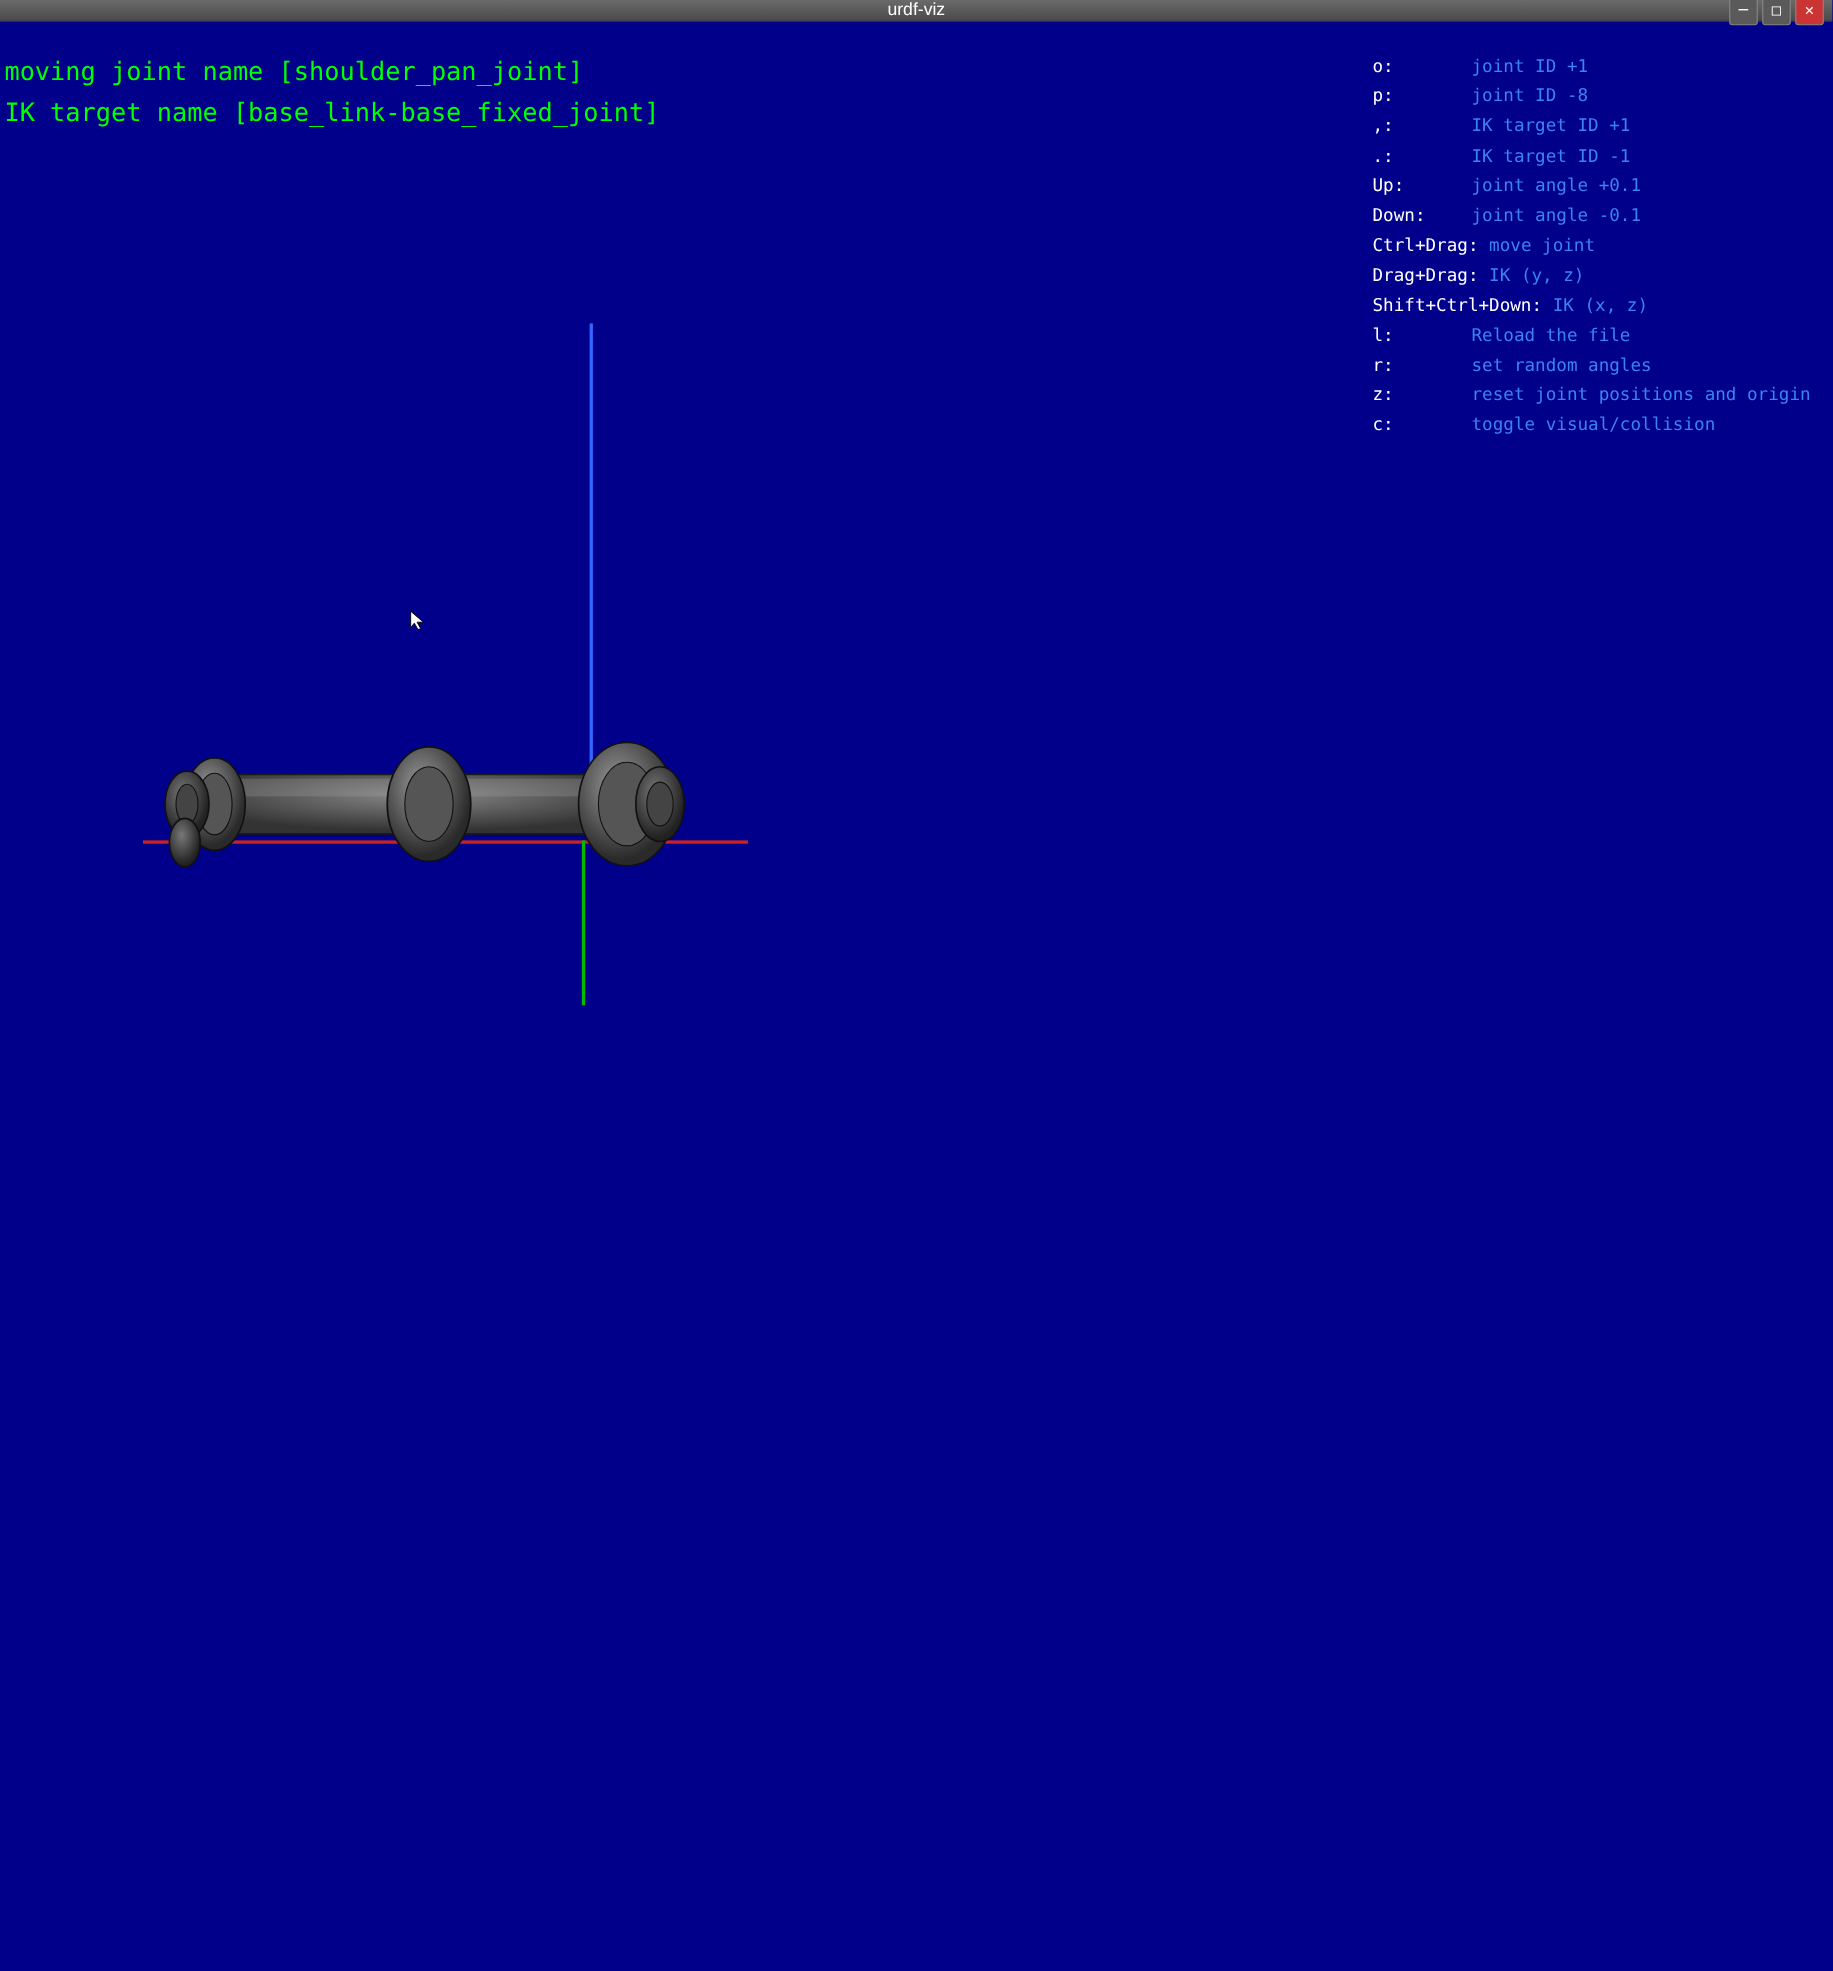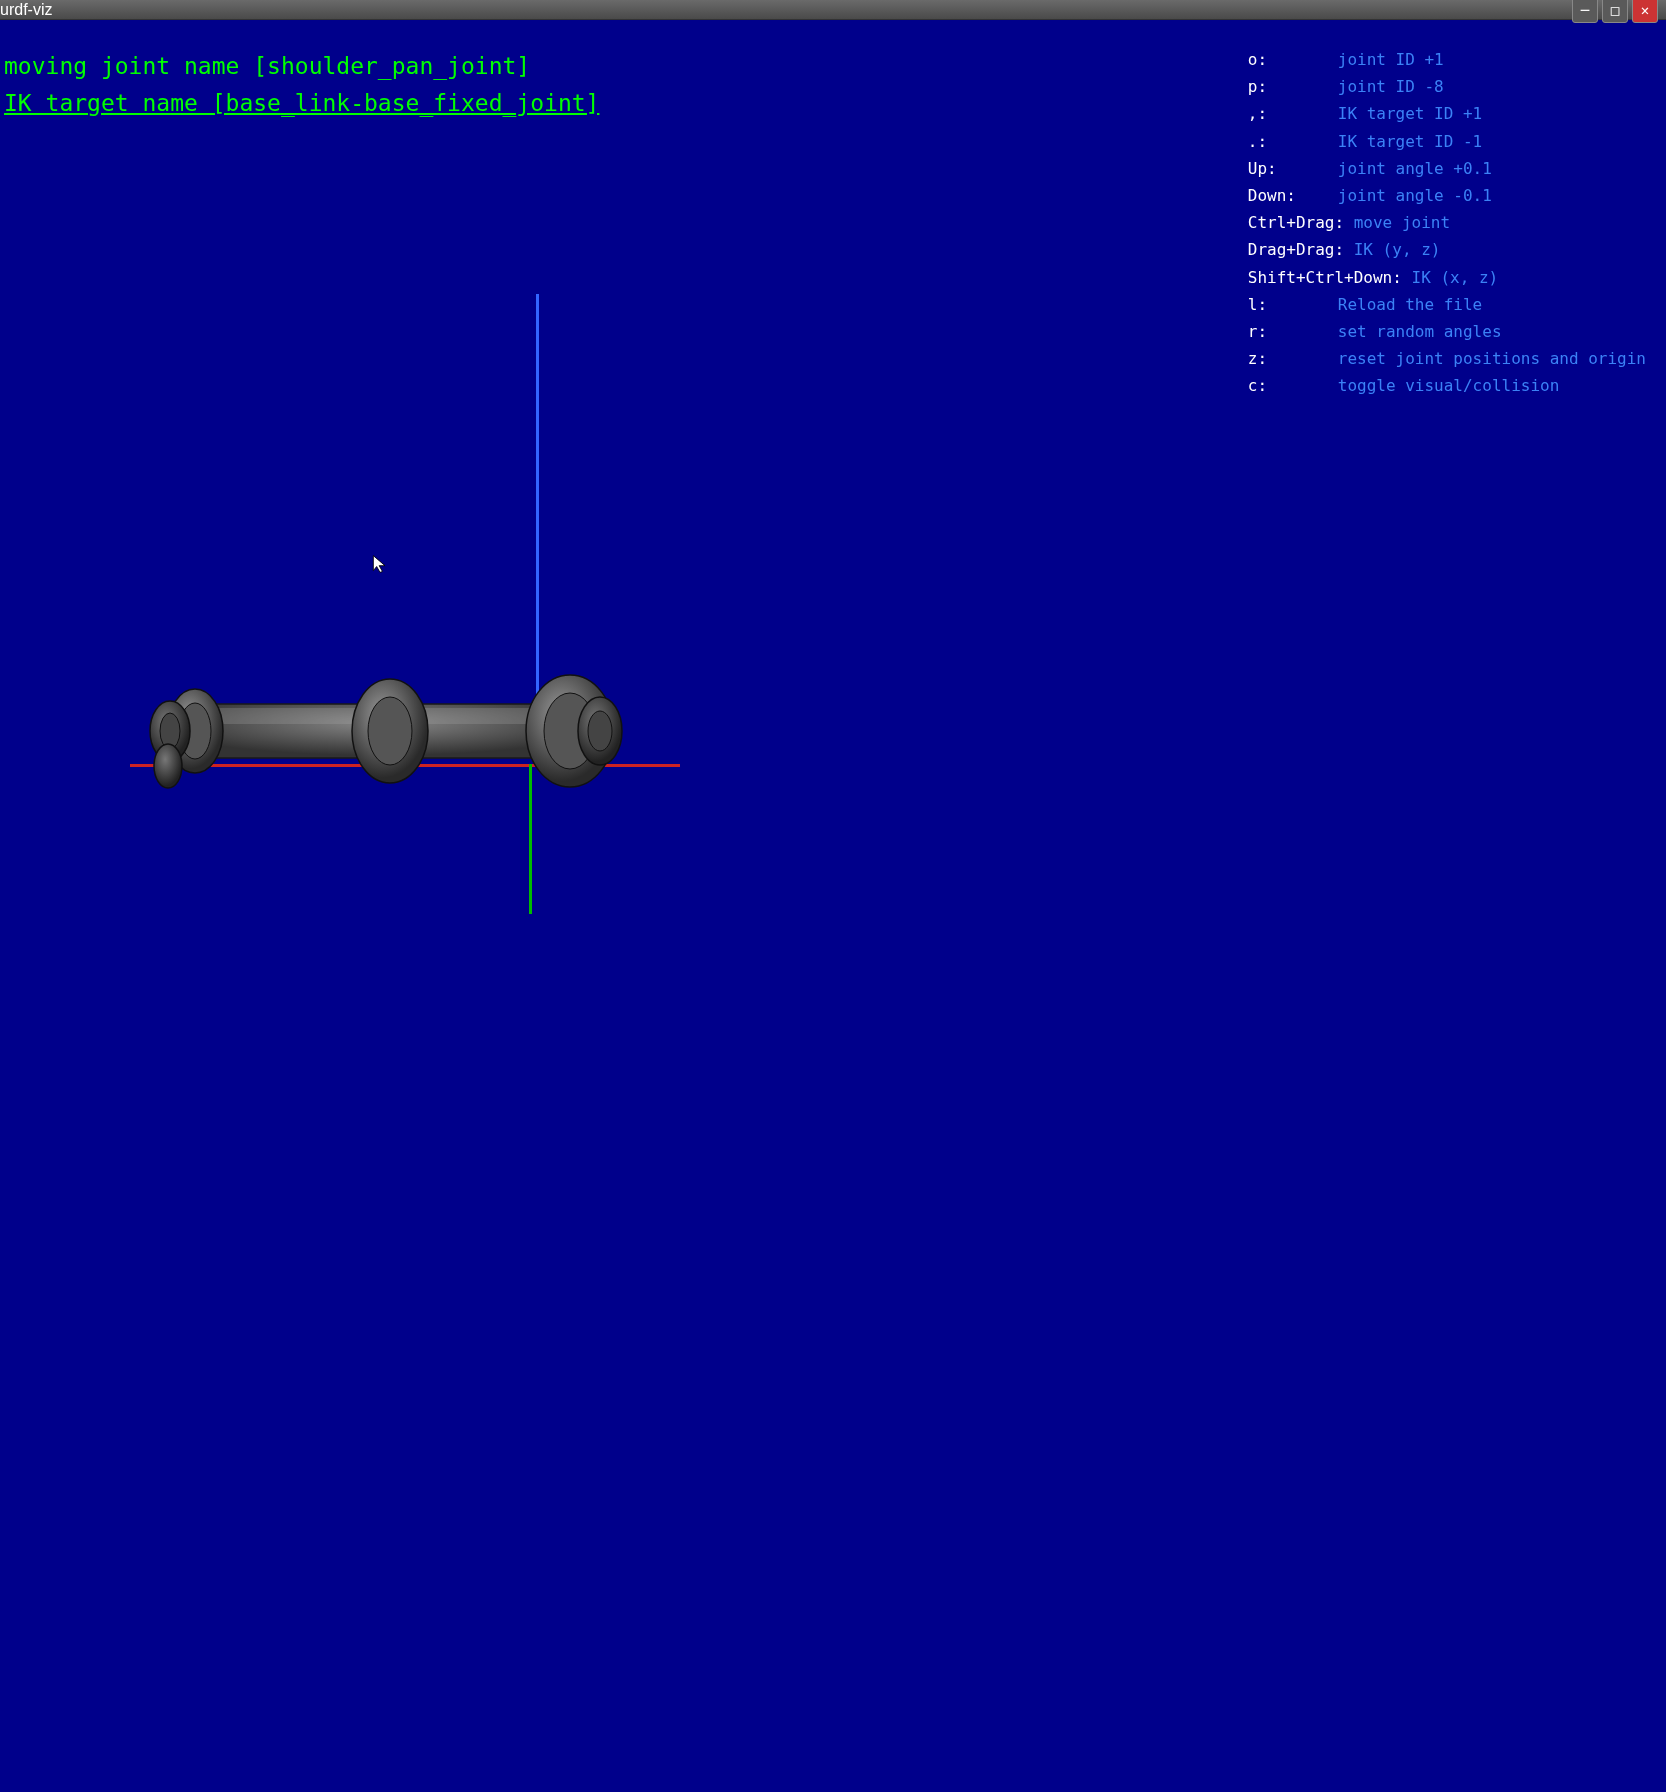--- a/index.html
+++ b/index.html
@@ -14,20 +14,21 @@
       cursor: default;
     }
 
     
     .titlebar {
       width: 100%;
       height: 20px;
       background: linear-gradient(to bottom, #6a6a6a, #4a4a4a);
       display: flex;
       align-items: center;
+      justify-content: center;
       position: relative;
       border-bottom: 1px solid #333;
     }
 
     .titlebar-title {
       color: #ffffff;
       font-size: 16px;
       font-family: sans-serif;
     }
 
@@ -77,21 +78,20 @@
       font-size: 23px;
       line-height: 1.6;
     }
 
     .moving-joint {
       color: #00ff00;
     }
 
     .ik-target {
       color: #00ff00;
-      text-decoration: underline;
     }
 
     
     .shortcuts-panel {
       position: absolute;
       top: 10px;
       right: 20px;
       font-family: monospace;
       font-size: 16px;
       line-height: 1.7;

